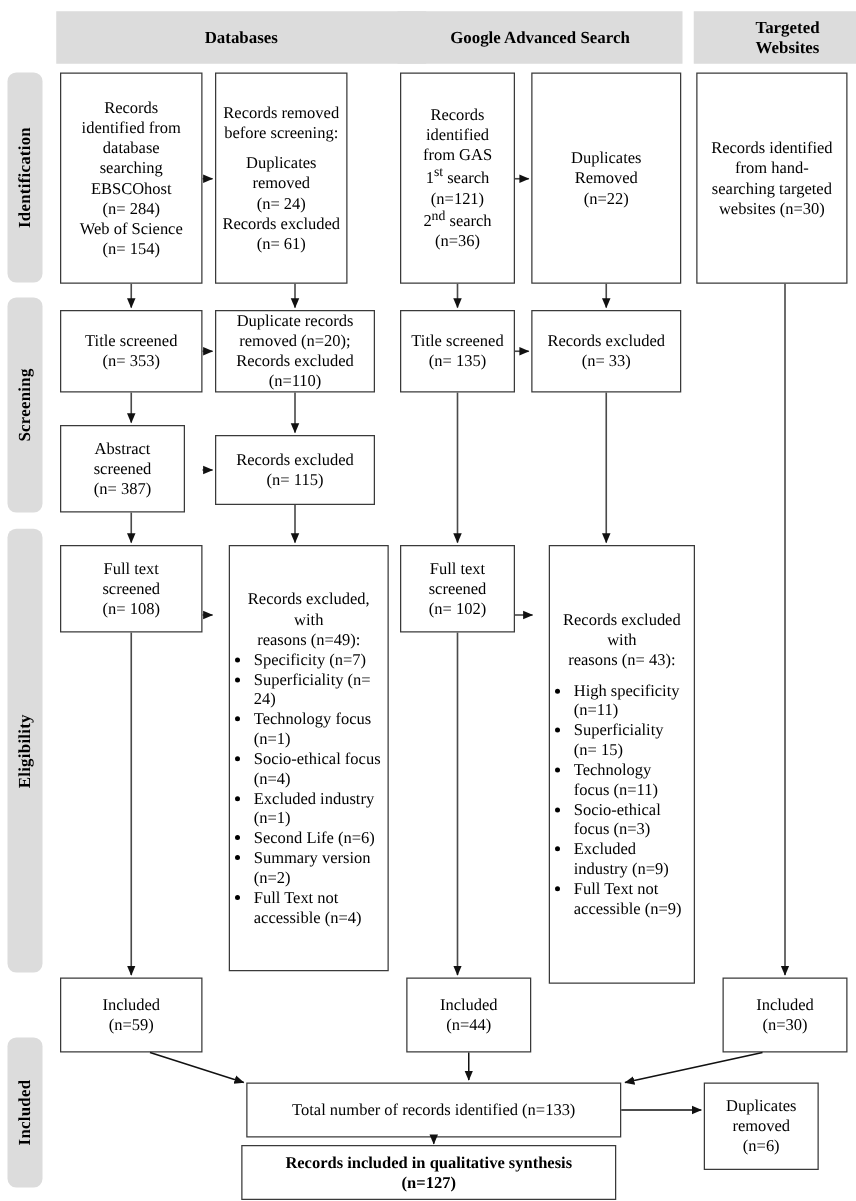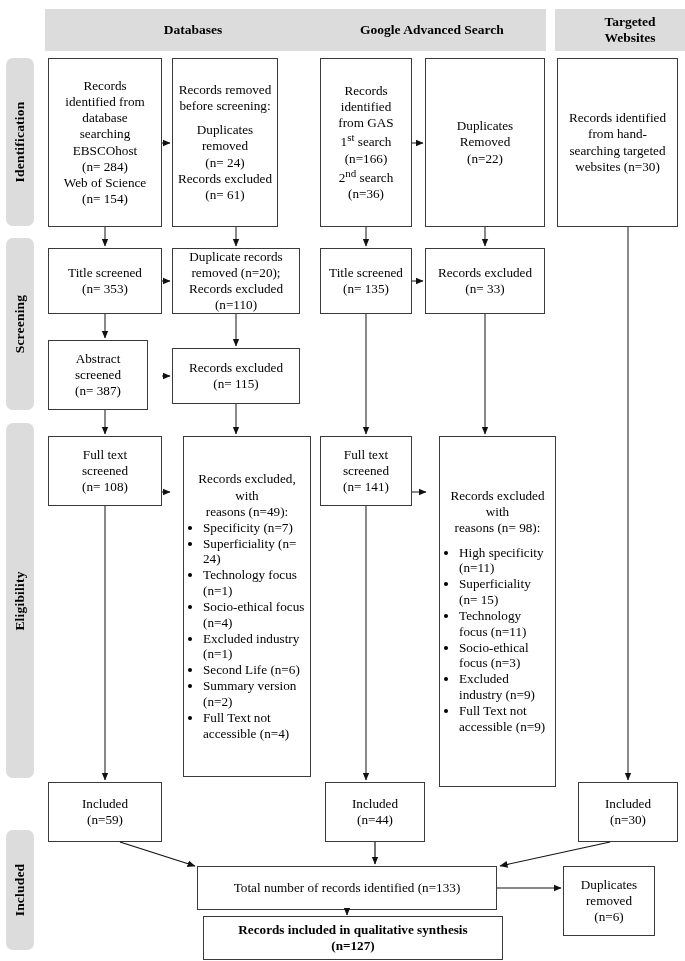--- a/index.html
+++ b/index.html
@@ -95,21 +95,21 @@
       <span>(n= 61)</span>
     </div>
   </div>
 
   <div class="box" style="left:320px;top:58px;width:92px;height:169px;">
     <div class="inner">
       <span>Records</span><br>
       <span>identified</span><br>
       <span>from GAS</span><br>
       <span>1<sup>st</sup> search</span><br>
-      <span>(n=166)</span><br>
+      <span>(n=121)</span><br>
       <span>2<sup>nd</sup> search</span><br>
       <span>(n=36)</span>
     </div>
   </div>
 
   <div class="box" style="left:425px;top:58px;width:120px;height:169px;">
     <div class="inner">
       <span>Duplicates</span><br>
       <span>Removed</span><br>
       <span>(n=22)</span>
@@ -195,30 +195,30 @@
         <li>Summary version (n=2)</li>
         <li>Full Text not accessible (n=4)</li>
       </ul>
     </div>
   </div>
 
   <div class="box" style="left:320px;top:436px;width:92px;height:70px;">
     <div class="inner">
       <span>Full text</span><br>
       <span>screened</span><br>
-      <span>(n= 141)</span>
+      <span>(n= 102)</span>
     </div>
   </div>
 
   <div class="box topalign" style="left:428px;top:436px;width:117px;height:351px;">
     <div class="inner">
       <div class="rhead">
         <span>Records excluded</span><br>
         <span>with</span><br>
-        <span>reasons (n= 98):</span>
+        <span>reasons (n= 43):</span>
       </div>
       <div class="gap"></div>
       <ul class="reasons">
         <li>High specificity (n=11)</li>
         <li>Superficiality (n= 15)</li>
         <li>Technology focus (n=11)</li>
         <li>Socio-ethical focus (n=3)</li>
         <li>Excluded industry (n=9)</li>
         <li>Full Text not accessible (n=9)</li>
       </ul>
@@ -253,21 +253,21 @@
   </div>
 
   <div class="box" style="left:563px;top:866px;width:92px;height:70px;">
     <div class="inner">
       <span>Duplicates</span><br>
       <span>removed</span><br>
       <span>(n=6)</span>
     </div>
   </div>
 
-  <div class="box bold" style="left:203px;top:916px;width:300px;height:44px;">
+  <div class="box bold" style="left:193px;top:916px;width:300px;height:44px;">
     <div class="inner">
       <span>Records included in qualitative synthesis</span><br>
       <span>(n=127)</span>
     </div>
   </div>
 
   <svg class="conn" viewBox="0 0 685 961" xmlns="http://www.w3.org/2000/svg">
     <defs>
       <marker id="ah" markerWidth="9" markerHeight="9" refX="7.5" refY="4" orient="auto" markerUnits="userSpaceOnUse">
         <path class="ar" d="M0,0.6 L8,4 L0,7.4 z"></path>

